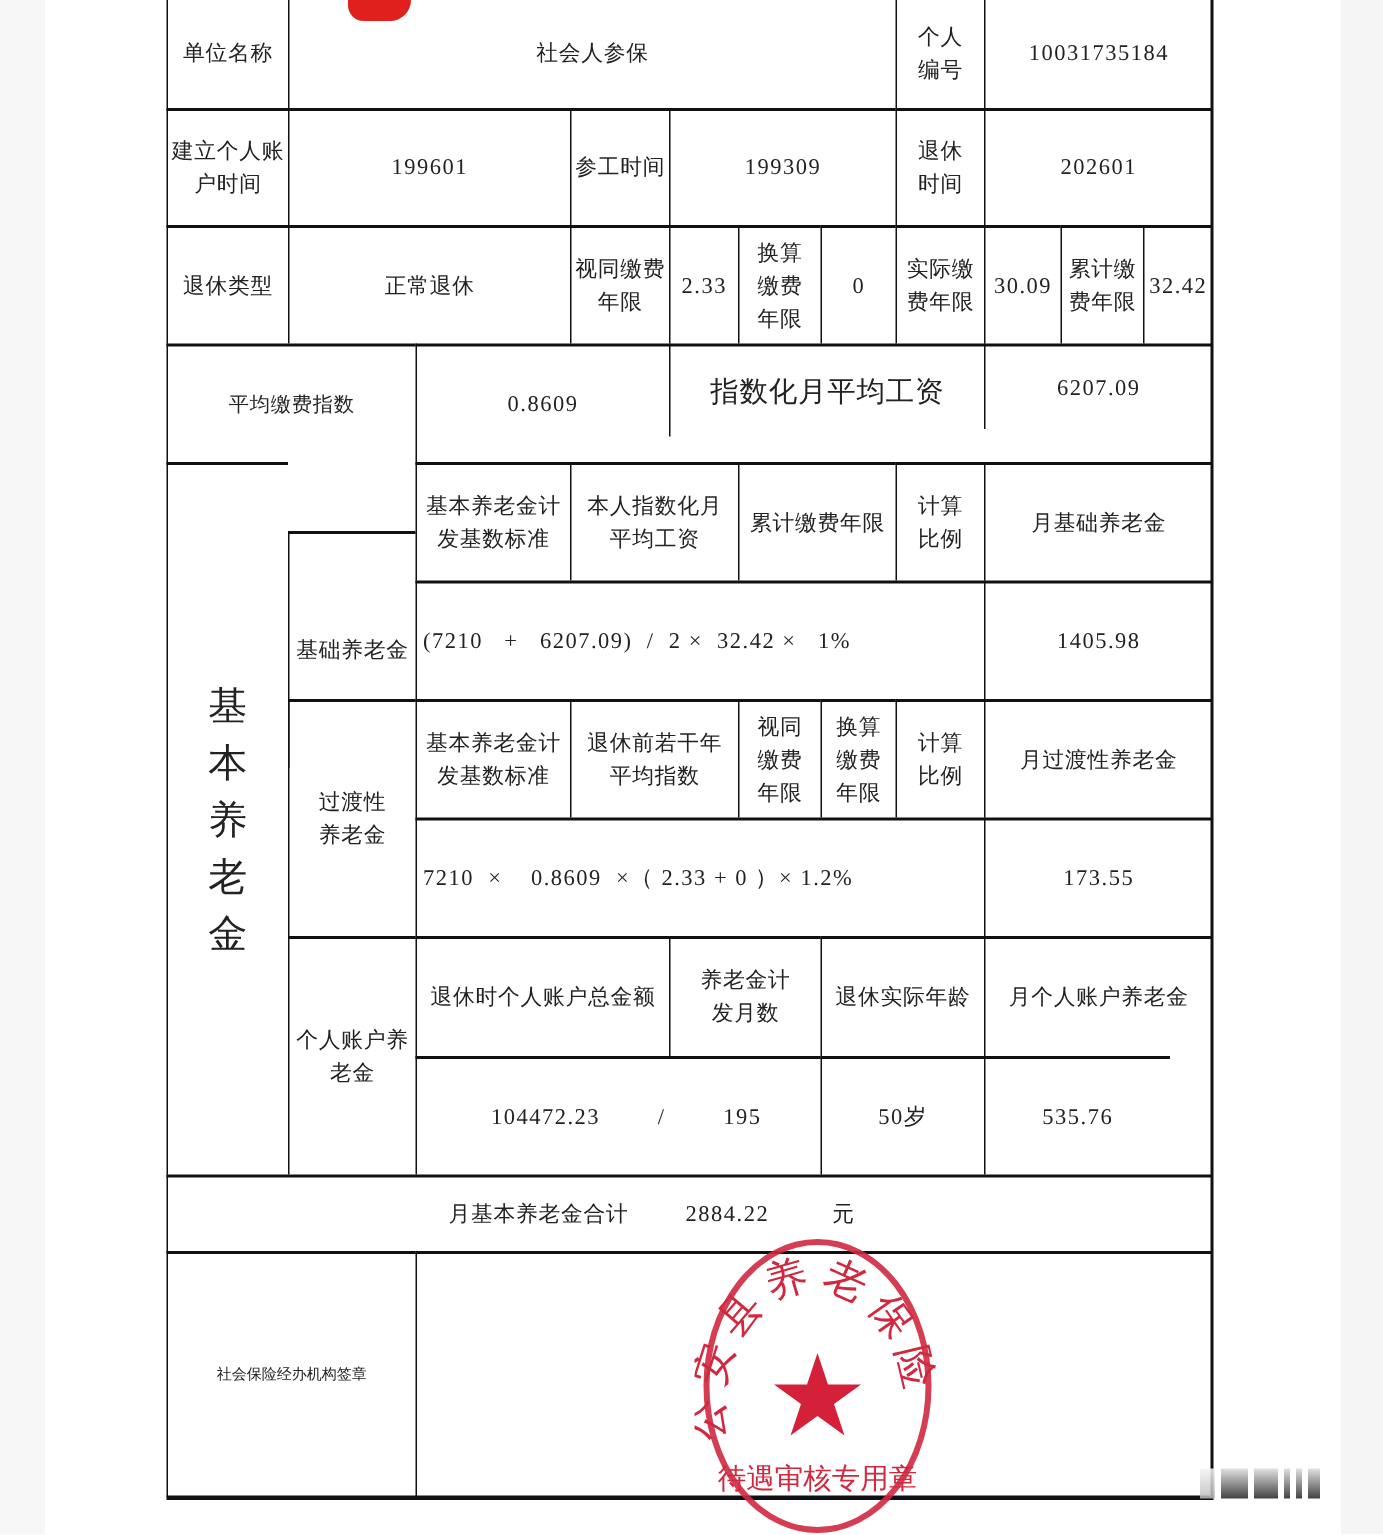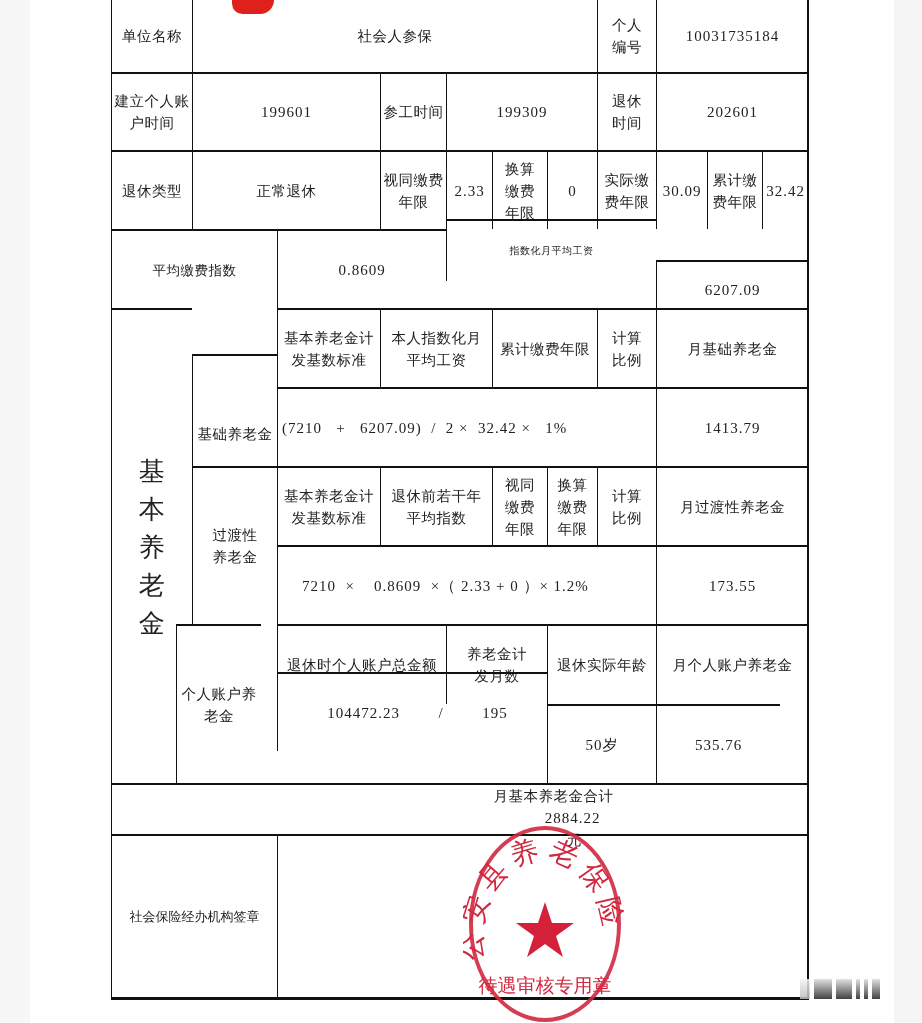--- a/index.html
+++ b/index.html
@@ -63,66 +63,66 @@
   <div class="cell num" style="left:446px;top:150px;width:46px;height:79px;">2.33</div>
   <div class="cell" style="left:492px;top:150px;width:55px;height:79px;padding:0 5px;">换算缴费年限</div>
   <div class="cell num" style="left:547px;top:150px;width:50px;height:79px;">0</div>
   <div class="cell" style="left:597px;top:150px;width:59px;height:79px;padding:0 6px;">实际缴费年限</div>
   <div class="cell num" style="left:656px;top:150px;width:51px;height:79px;">30.09</div>
   <div class="cell" style="left:707px;top:150px;width:55px;height:79px;padding:0 4px;">累计缴费年限</div>
   <div class="cell num" style="left:762px;top:150px;width:46px;height:79px;">32.42</div>
 
   <div class="cell" style="left:111px;top:229px;width:166px;height:79px;font-size:13.5px;">平均缴费指数</div>
   <div class="cell num" style="left:277px;top:229px;width:169px;height:79px;">0.8609</div>
-  <div class="cell" style="left:446px;top:219px;width:210px;height:62px;font-size:10px;">指数化月平均工资</div>
-  <div class="cell num" style="left:656px;top:229px;width:152px;height:57px;margin-top:31px;">6207.09</div>
+  <div class="cell" style="left:446px;top:229px;width:210px;height:62px;font-size:19px;">指数化月平均工资</div>
+  <div class="cell num" style="left:656px;top:229px;width:152px;height:57px;">6207.09</div>
 
   <div class="cell" style="left:111px;top:308px;width:81px;height:475px;">
     <span class="big-vert">基本养老金</span>
   </div>
 
   <div class="cell" style="left:192px;top:308px;width:85px;height:158px;margin-top:46px;">基础养老金</div>
   <div class="cell" style="left:277px;top:308px;width:103px;height:79px;padding:0 4px;">基本养老金计发基数标准</div>
   <div class="cell" style="left:380px;top:308px;width:112px;height:79px;padding:0 4px;">本人指数化月平均工资</div>
   <div class="cell" style="left:492px;top:308px;width:105px;height:79px;">累计缴费年限</div>
   <div class="cell" style="left:597px;top:308px;width:59px;height:79px;padding:0 14px;">计算比例</div>
   <div class="cell" style="left:656px;top:308px;width:152px;height:79px;">月基础养老金</div>
   <div class="cell num formula" style="left:277px;top:387px;width:379px;height:79px;">(7210   +   6207.09)  /  2 ×  32.42 ×   1%</div>
-  <div class="cell num" style="left:656px;top:387px;width:152px;height:79px;">1413.79</div>
+  <div class="cell num" style="left:656px;top:387px;width:152px;height:79px;">1405.98</div>
 
   <div class="cell" style="left:192px;top:466px;width:85px;height:158px;padding:0 18px;">过渡性养老金</div>
   <div class="cell" style="left:277px;top:466px;width:103px;height:79px;padding:0 4px;">基本养老金计发基数标准</div>
   <div class="cell" style="left:380px;top:466px;width:112px;height:79px;padding:0 4px;">退休前若干年平均指数</div>
   <div class="cell" style="left:492px;top:466px;width:55px;height:79px;padding:0 5px;">视同缴费年限</div>
   <div class="cell" style="left:547px;top:466px;width:50px;height:79px;padding:0 9px;">换算缴费年限</div>
   <div class="cell" style="left:597px;top:466px;width:59px;height:79px;padding:0 14px;">计算比例</div>
   <div class="cell" style="left:656px;top:466px;width:152px;height:79px;">月过渡性养老金</div>
-  <div class="cell num formula" style="left:277px;top:545px;width:379px;height:79px;padding-left:24px;">7210  ×    0.8609  ×（ 2.33 + 0 ）× 1.2%</div>
+  <div class="cell num formula" style="left:277px;top:545px;width:379px;height:79px;padding-left:4px;">7210  ×    0.8609  ×（ 2.33 + 0 ）× 1.2%</div>
   <div class="cell num" style="left:656px;top:545px;width:152px;height:79px;">173.55</div>
 
-  <div class="cell" style="left:176px;top:624px;width:85px;height:159px;padding:0 4px;">个人账户养老金</div>
+  <div class="cell" style="left:192px;top:624px;width:85px;height:159px;padding:0 4px;">个人账户养老金</div>
   <div class="cell" style="left:277px;top:624px;width:169px;height:80px;">退休时个人账户总金额</div>
   <div class="cell" style="left:446px;top:624px;width:101px;height:80px;padding:0 20px;">养老金计发月数</div>
   <div class="cell" style="left:547px;top:624px;width:109px;height:80px;">退休实际年龄</div>
   <div class="cell" style="left:656px;top:624px;width:152px;height:80px;">月个人账户养老金</div>
-  <div class="cell num" style="left:277px;top:672px;width:270px;height:79px;justify-content:space-around;padding:0 20px 0 30px;">
+  <div class="cell num" style="left:277px;top:704px;width:270px;height:79px;justify-content:space-around;padding:0 20px 0 30px;">
     <span>104472.23</span>
     <span>/</span>
     <span>195</span>
   </div>
   <div class="cell num" style="left:547px;top:704px;width:109px;height:79px;">50岁</div>
   <div class="cell num" style="left:656px;top:704px;width:124px;height:79px;">535.76</div>
 
-  <div class="cell" style="left:111px;top:783px;width:697px;height:51px;justify-content:flex-start;padding-left:187px;flex-direction:column;">
+  <div class="cell" style="left:111px;top:783px;width:697px;height:51px;justify-content:flex-start;padding-left:187px;">
     <span>月基本养老金合计</span>
     <span class="num" style="margin-left:38px;">2884.22</span>
     <span style="margin-left:42px;">元</span>
   </div>
 
-  <div class="cell" style="left:111px;top:834px;width:166px;height:164px;font-size:13px;letter-spacing:0;">社会保险经办机构签章</div>
+  <div class="cell" style="left:111px;top:834px;width:166px;height:164px;font-size:10px;letter-spacing:0;">社会保险经办机构签章</div>
   <div class="cell" style="left:277px;top:834px;width:531px;height:164px;"></div>
 
   <div class="frame-r"></div>
   <div class="frame-b"></div>
 </div>
 
 <svg class="seal" viewBox="0 0 162 204">
   <defs>
     <path id="arcTop" d="M 22 150 A 62 82 0 1 1 142 120" fill="none"></path>
   </defs>

